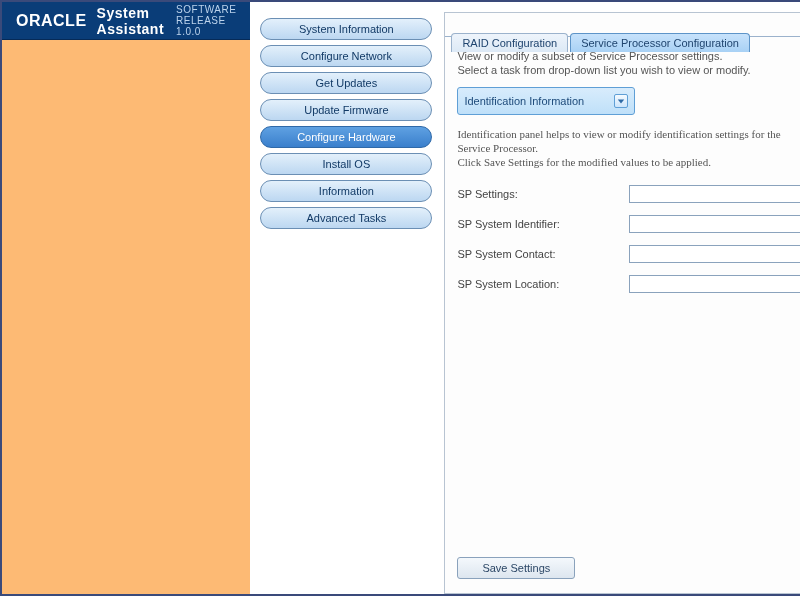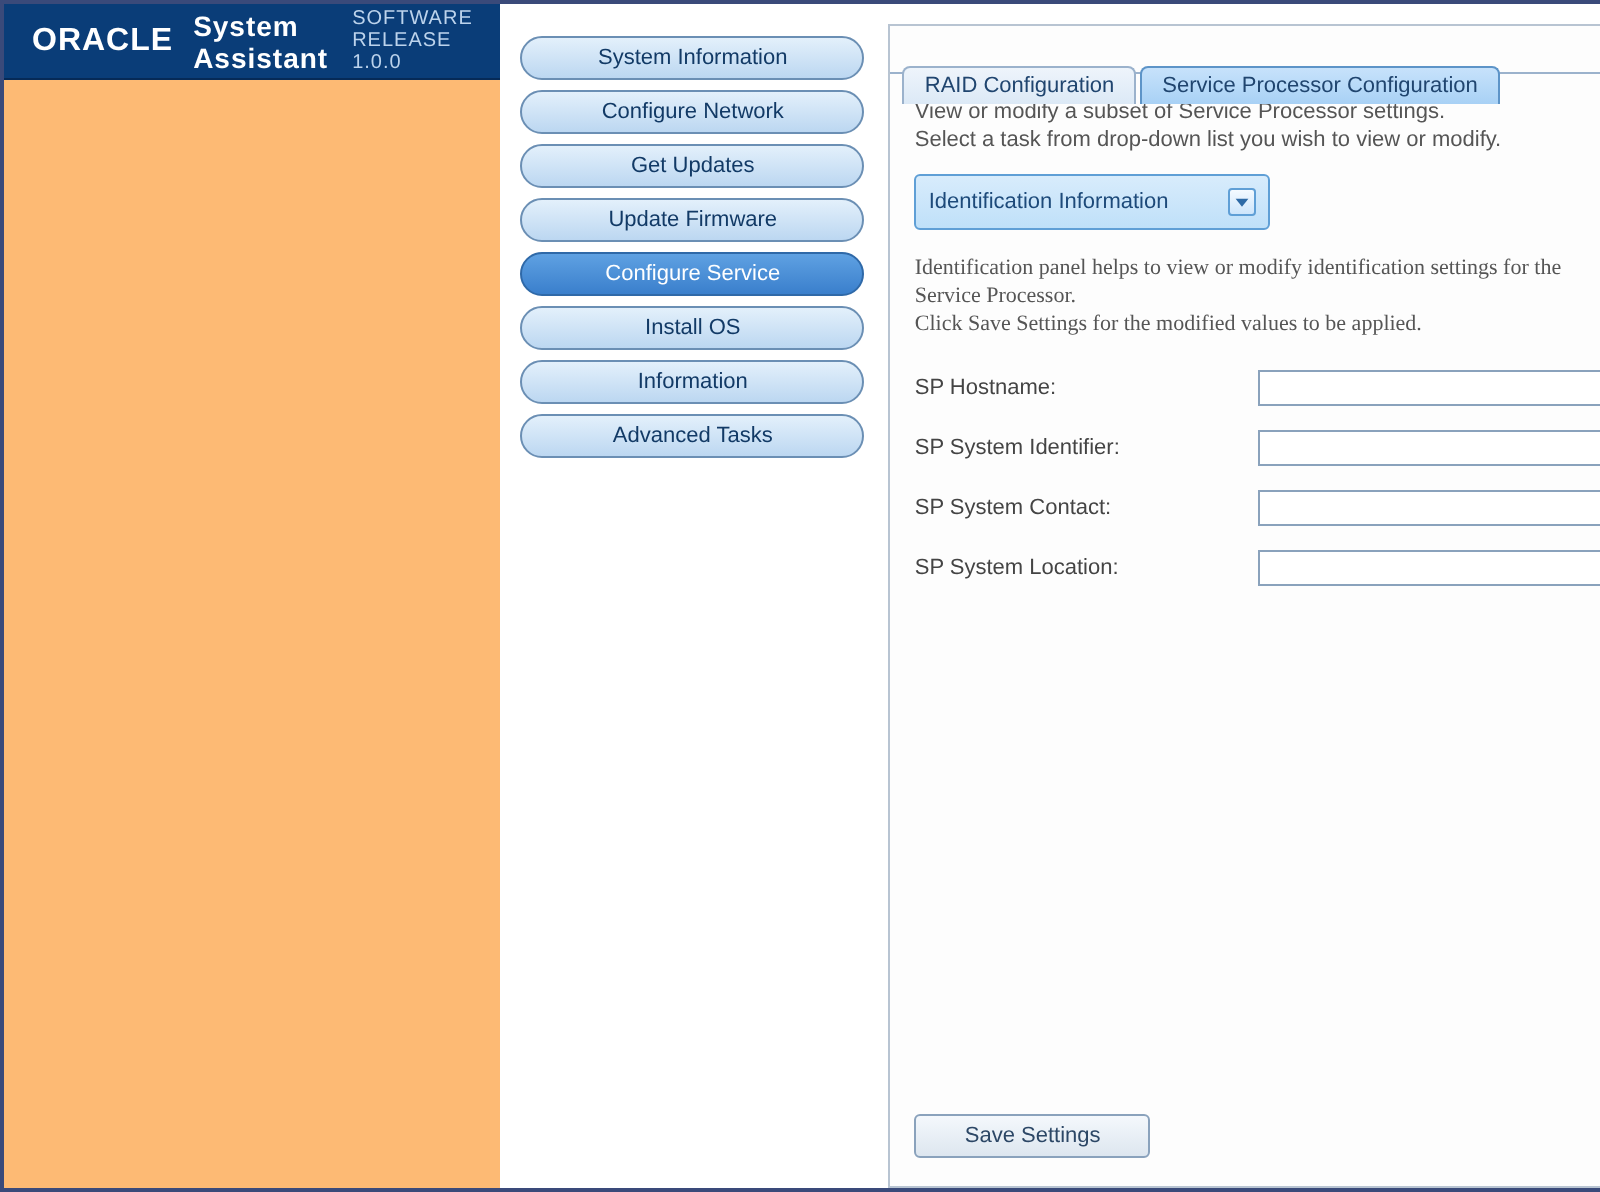--- a/index.html
+++ b/index.html
@@ -105,21 +105,21 @@
     <span class="header-release">SOFTWARE RELEASE  1.0.0</span>
   </div>
 
   <div class="body">
 
     <div class="sidebar">
       <div class="navbtn">System Information</div>
       <div class="navbtn">Configure Network</div>
       <div class="navbtn">Get Updates</div>
       <div class="navbtn">Update Firmware</div>
-      <div class="navbtn selected">Configure Service</div>
+      <div class="navbtn selected">Configure Hardware</div>
       <div class="navbtn">Install OS</div>
       <div class="navbtn">Information</div>
       <div class="navbtn">Advanced Tasks</div>
     </div>
 
     <div class="main">
       <div class="tabbar">
         <div class="tab">RAID Configuration</div>
         <div class="tab active">Service Processor Configuration</div>
       </div>
@@ -142,21 +142,21 @@
             </span>
           </div>
         </div>
 
         <div class="helptext">
           <span>Identification panel helps to view or modify identification settings for the Service Processor.</span><br>
           <span>Click Save Settings for the modified values to be applied.</span>
         </div>
 
         <div class="form-row">
-          <label>SP Hostname:</label>
+          <label>SP Settings:</label>
           <input type="text" value="" style="">
         </div>
         <div class="form-row">
           <label>SP System Identifier:</label>
           <input type="text" value="" style="">
         </div>
         <div class="form-row">
           <label>SP System Contact:</label>
           <input type="text" value="" style="">
         </div>

